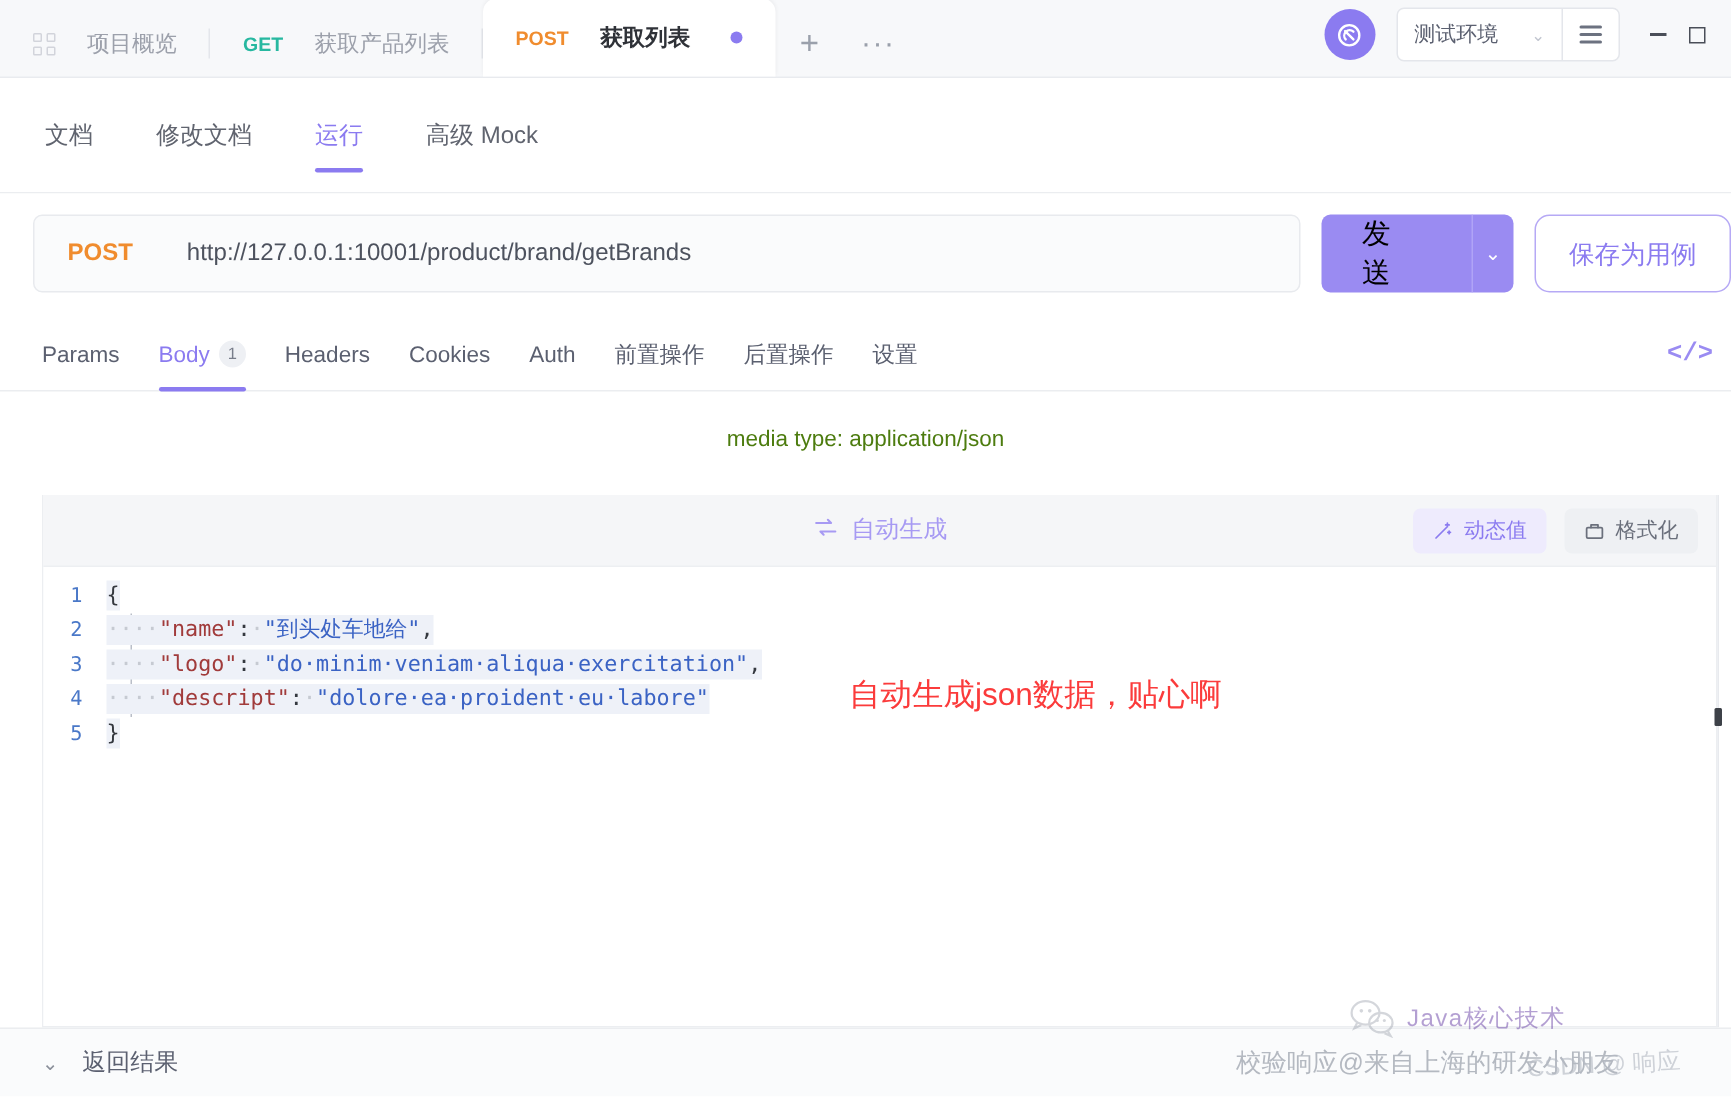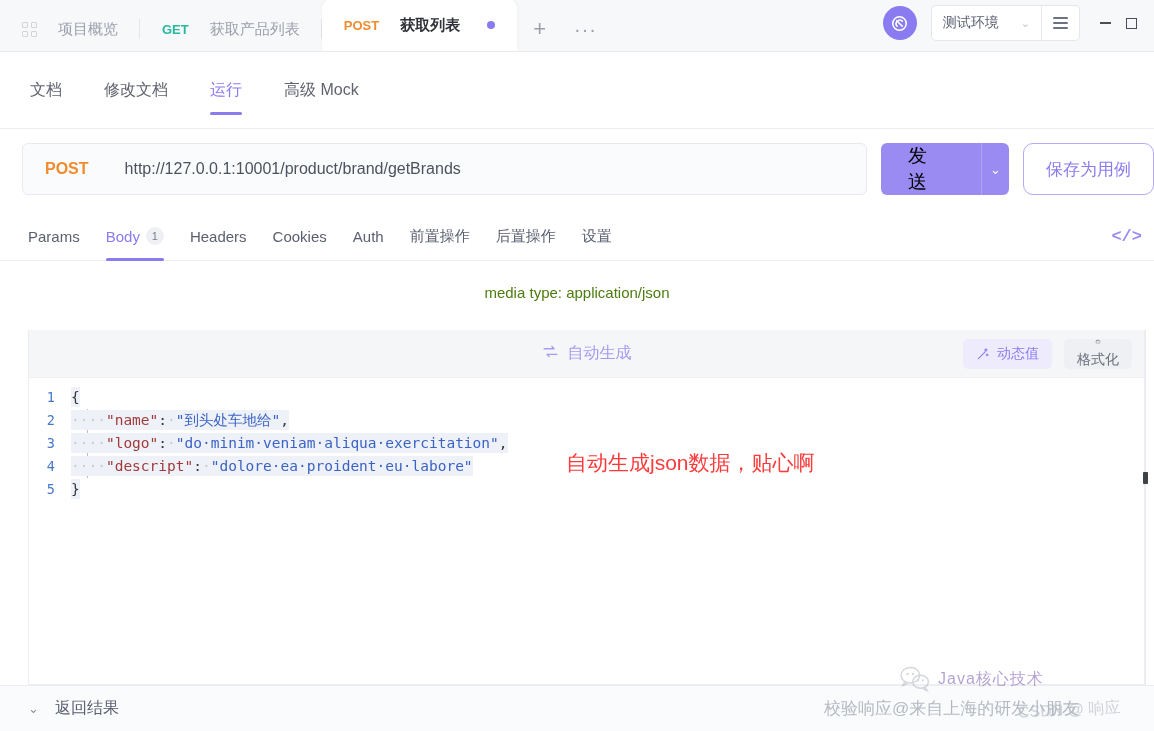--- a/index.html
+++ b/index.html
@@ -170,21 +170,21 @@
     color: #a79af3; font-size: 16px;
   }
   .edtools-right {
     margin-left: auto; display: flex; align-items: center; gap: 12px; padding-right: 12px;
   }
   .pill {
     display: flex; align-items: center; gap: 7px; height: 30px; padding: 0 13px;
     border-radius: 5px; font-size: 14px;
   }
   .pill.purple { background: #eeebfd; color: #8b7bf0; }
-  .pill.gray { background: #eef0f3; color: #6b707c; flex-direction: column; }
+  .pill.gray { background: #eef0f3; color: #6b707c; }
 
   .edbody { position: relative; height: 306px; background: #fff; overflow: hidden; }
   .codearea {
     position: relative; font-family: "DejaVu Sans Mono", "Liberation Mono", monospace;
     font-size: 14.5px; line-height: 23px; padding-top: 8px;
   }
   .cline { display: flex; height: 23px; align-items: center; }
   .lnum {
     width: 42px; text-align: right; padding-right: 16px; color: #4a78c8;
     font-size: 13.5px; flex: 0 0 auto;

